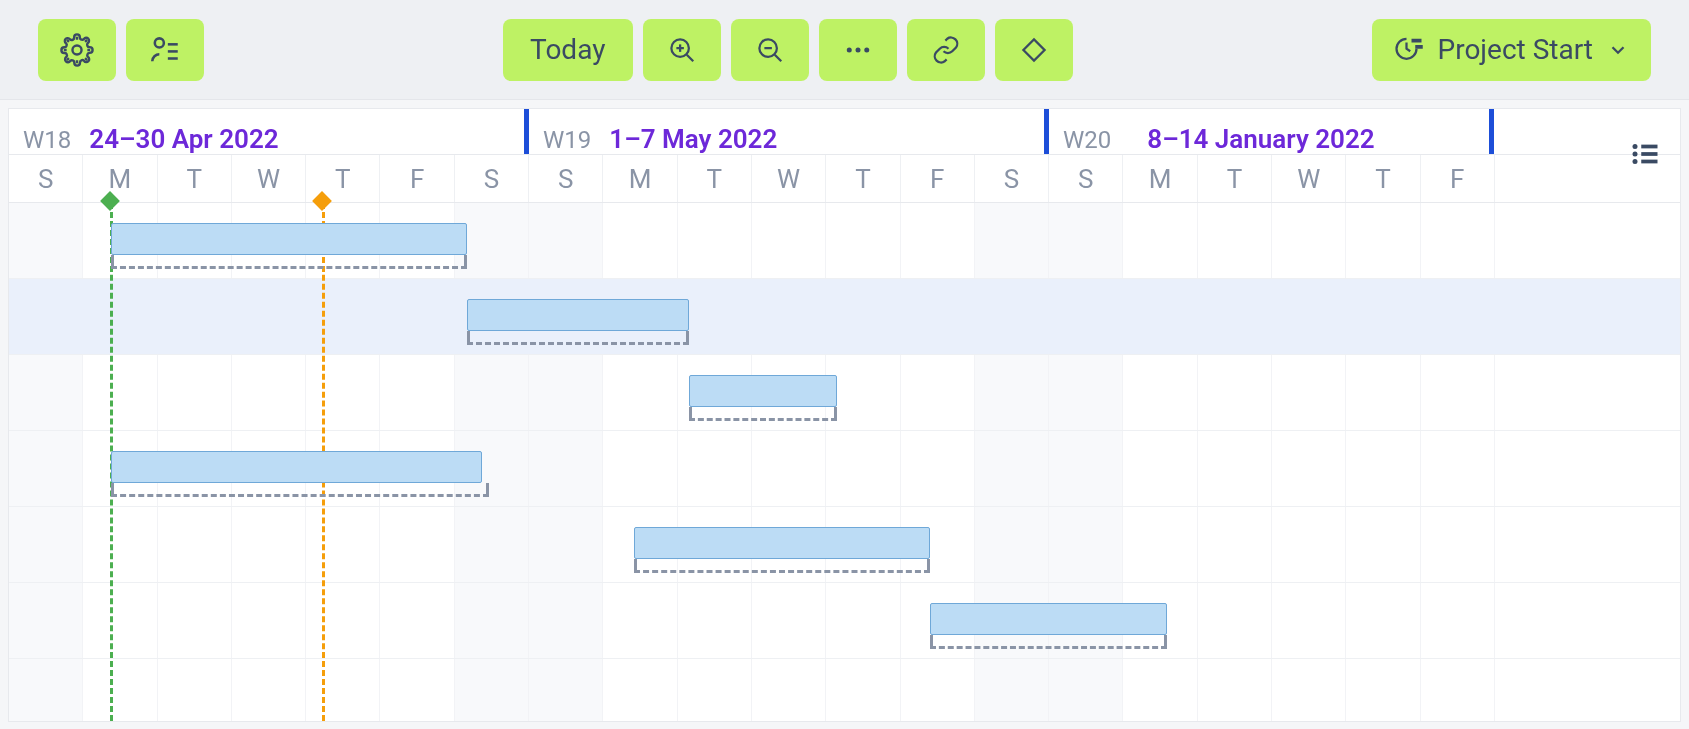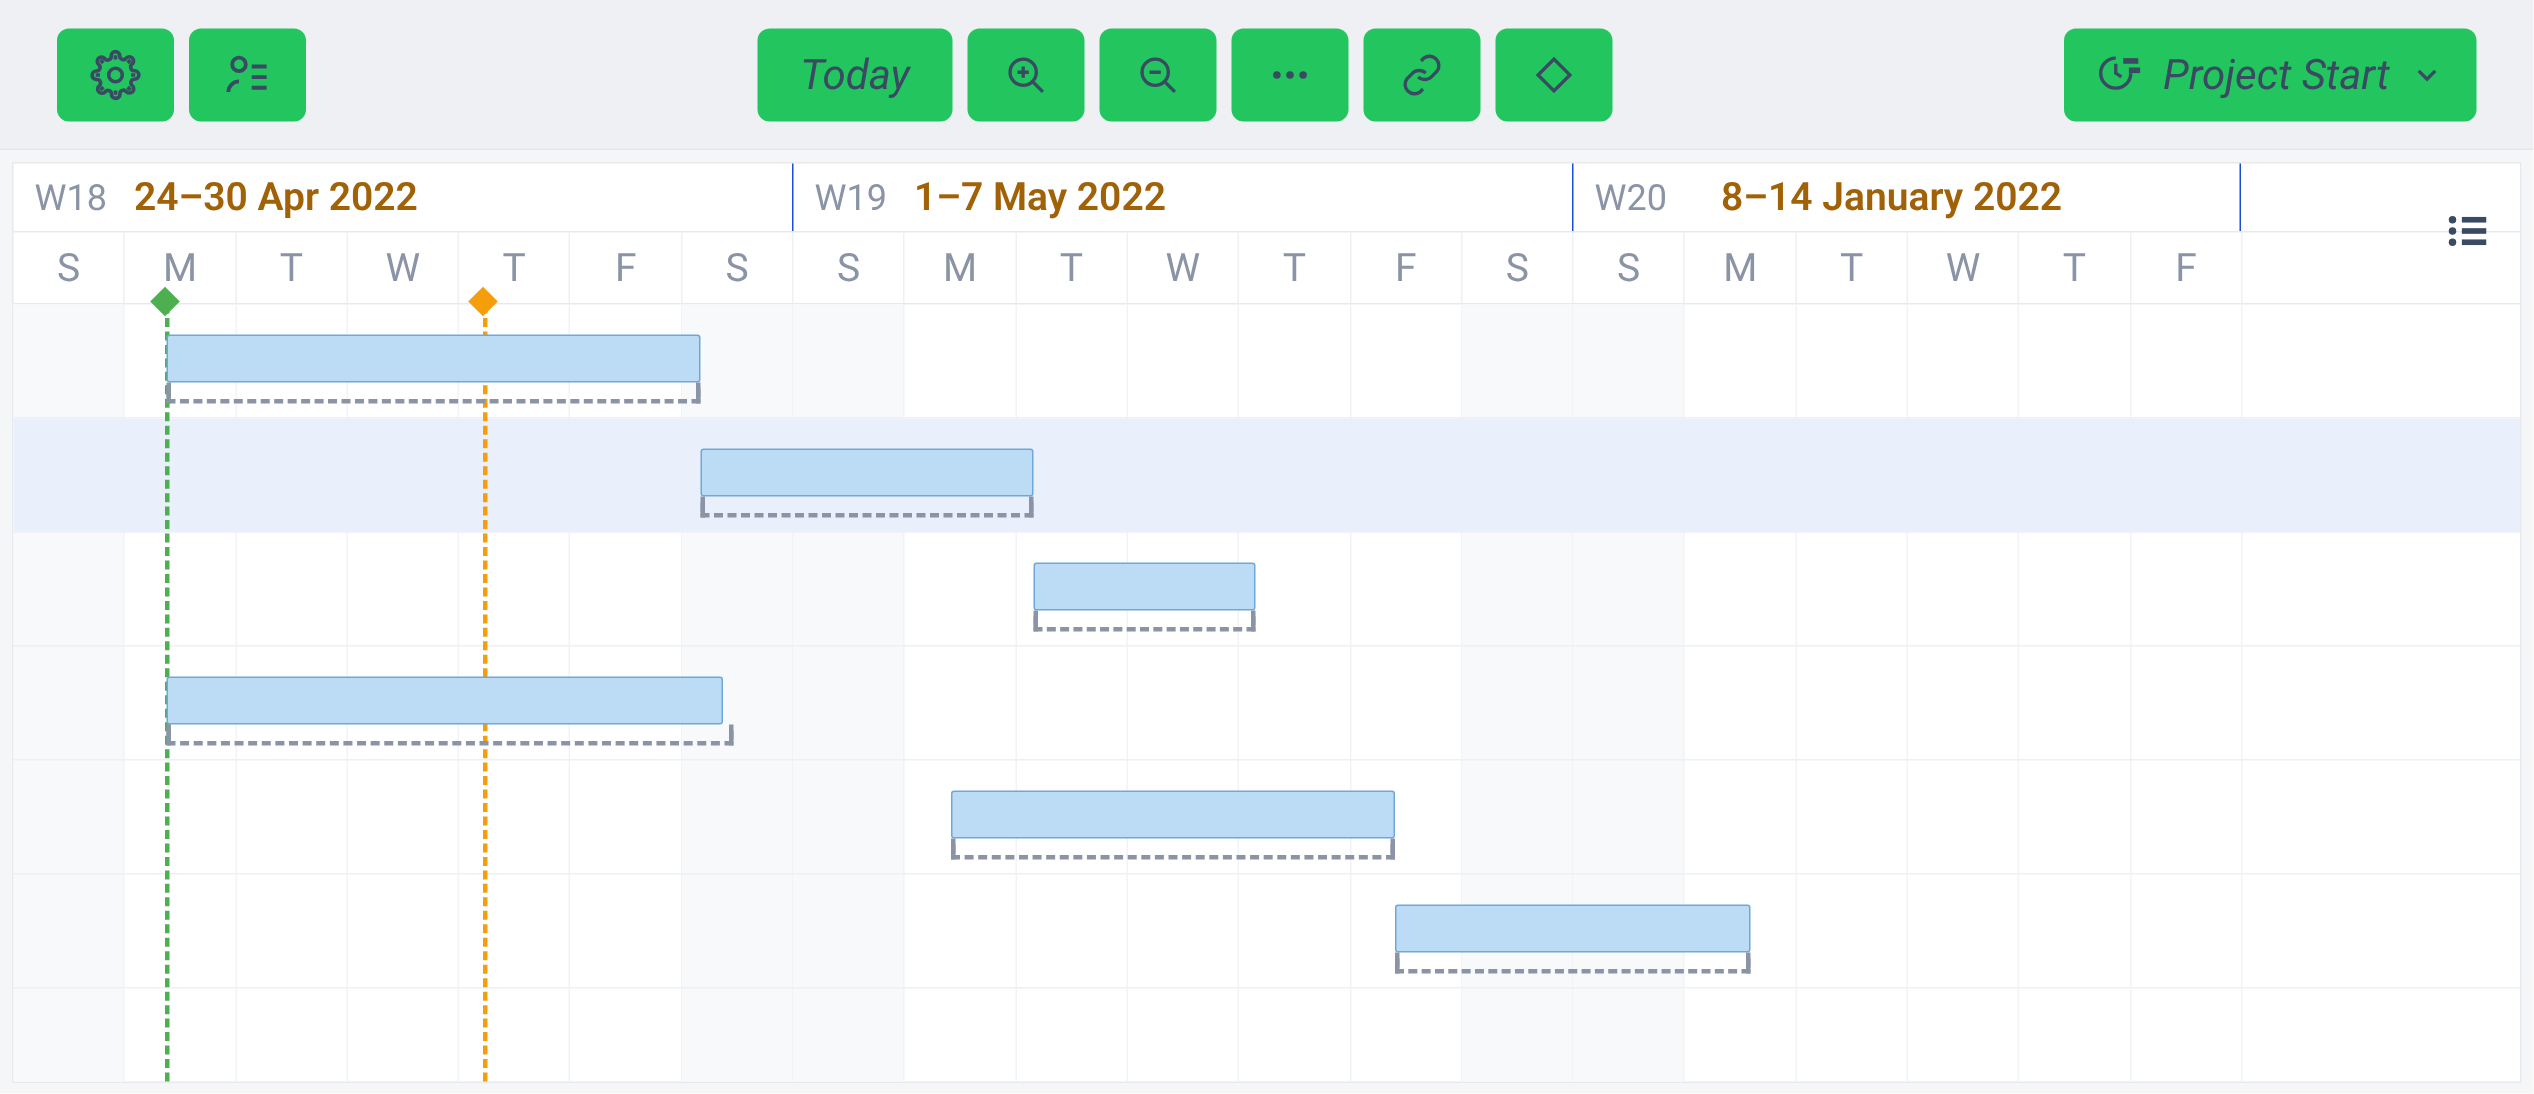--- a/index.html
+++ b/index.html
@@ -14,29 +14,28 @@
   .toolbar {
     height: 100px;
     background: #eef0f3;
     display: flex;
     align-items: center;
     padding: 0 38px 0 38px;
     gap: 10px;
     border-bottom: 1px solid #e4e6ea;
   }
   .btn {
-    background: #22c55e;
+    background: #bef264;
     border-radius: 8px;
     height: 62px;
     display: flex;
     align-items: center;
     justify-content: center;
     cursor: pointer;
     color: #3a4a63;
-    font-style: italic;
   }
   .btn-icon { width: 78px; }
   .btn-today { width: 130px; font-size: 28px; font-weight: 400; color: #3a4a63; }
   .btn-project { padding: 0 22px; font-size: 28px; font-weight: 400; color: #3a4a63; gap: 14px; text-align: right; }
   .spacer { flex: 1; }
   .toolbar-group { display: flex; gap: 10px; }
 
   .timeline {
     position: relative;
     background: #fff;
@@ -45,27 +44,27 @@
     height: 614px;
   }
 
   .header-weeks {
     display: flex;
     height: 46px;
     border-bottom: 1px solid #e7e9ed;
   }
   .week-cell {
     display: flex;
-    align-items: center;
+    align-items: flex-end;
     padding-left: 14px;
-    border-right: 1px solid #1d4ed8;
+    border-right: 5px solid #1d4ed8;
     font-size: 26px;
   }
   .week-num { color: #8a94a6; font-weight: 400; margin-right: 18px; font-size: 24px;}
-  .week-range { color: #a16207; font-weight: 600; }
+  .week-range { color: #6d28d9; font-weight: 600; }
 
   .header-days {
     display: flex;
     height: 48px;
     border-bottom: 1px solid #e7e9ed;
     position: relative;
   }
   .day-cell {
     flex: 0 0 74.3px;
     border-right: 1px solid #eef0f3;

